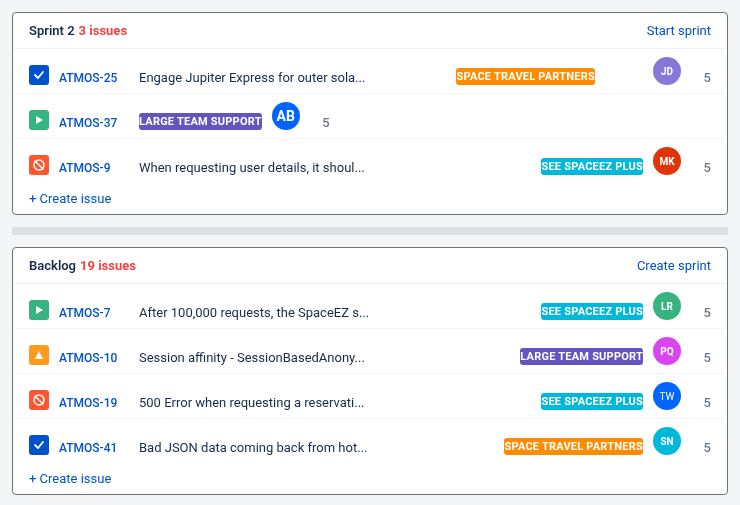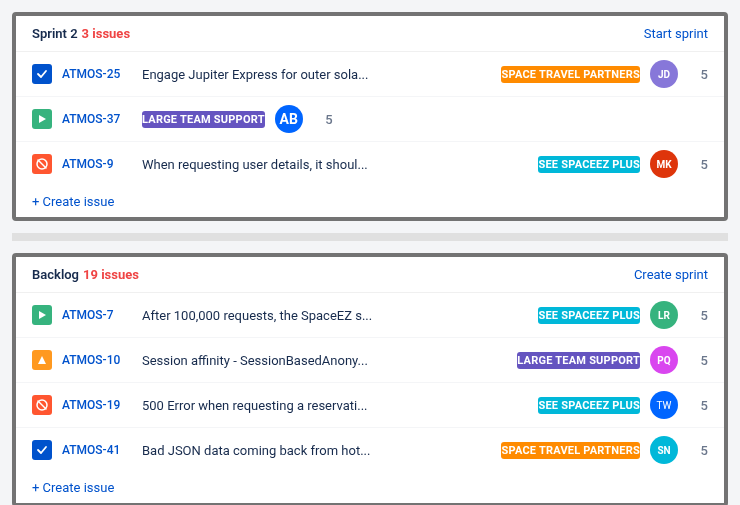--- a/index.html
+++ b/index.html
@@ -8,21 +8,21 @@
       background: #f4f5f7;
       width: 740px;
       min-height: 505px;
       font-size: 13px;
       color: #172b4d;
     }
     .section {
       background: #fff;
       border-radius: 4px;
       margin: 12px;
-      border: 4px solid #737373;
+      border: 1px solid #737373;
     }
     .section-header {
       display: flex;
       justify-content: space-between;
       align-items: center;
       padding: 10px 16px;
       border-bottom: 1px solid #f0f0f0;
     }
     .section-title {
       font-weight: 600;
@@ -37,21 +37,21 @@
       color: #ef4444;
     }
     .section-action {
       font-size: 13px;
       color: #0052cc;
       cursor: pointer;
       font-weight: 400;
     }
     .issue-row {
       display: flex;
-      align-items: center;
+      align-items: flex-end;
       padding: 8px 16px;
       border-bottom: 1px solid #f4f5f7;
       gap: 10px;
     }
     .issue-row:last-of-type { border-bottom: none; }
     .issue-icon {
       width: 20px;
       height: 20px;
       border-radius: 3px;
       display: flex;
@@ -142,21 +142,21 @@
   <div id="sprint-rows">
       <div class="issue-row">
         <div class="issue-icon icon-done">
           <svg width="12" height="12" viewBox="0 0 12 12">
             <polyline points="2,6 5,9 10,3" stroke="white" stroke-width="1.8" fill="none" stroke-linecap="round" stroke-linejoin="round"></polyline>
           </svg>
         </div>
         <span class="issue-id">ATMOS-25</span>
         <span class="issue-summary">Engage Jupiter Express for outer sola...</span>
         <span class="tag tag-orange">SPACE TRAVEL PARTNERS</span>
-        <div class="avatar" style="background:#8777d9; font-size:10px; font-weight:700;">JD</div>
+        <div class="avatar" style="background:#8777d9; font-size:10px; font-weight:700;margin-left:48px;">JD</div>
         <span class="story-points">5</span>
       </div>
       <div class="issue-row">
         <div class="issue-icon icon-story">
           <svg width="10" height="10" viewBox="0 0 10 10">
             <polygon points="2,1 9,5 2,9" fill="white"></polygon>
           </svg>
         </div>
         <span class="issue-id">ATMOS-37</span>
         <span class="tag tag-purple">LARGE TEAM SUPPORT</span>

